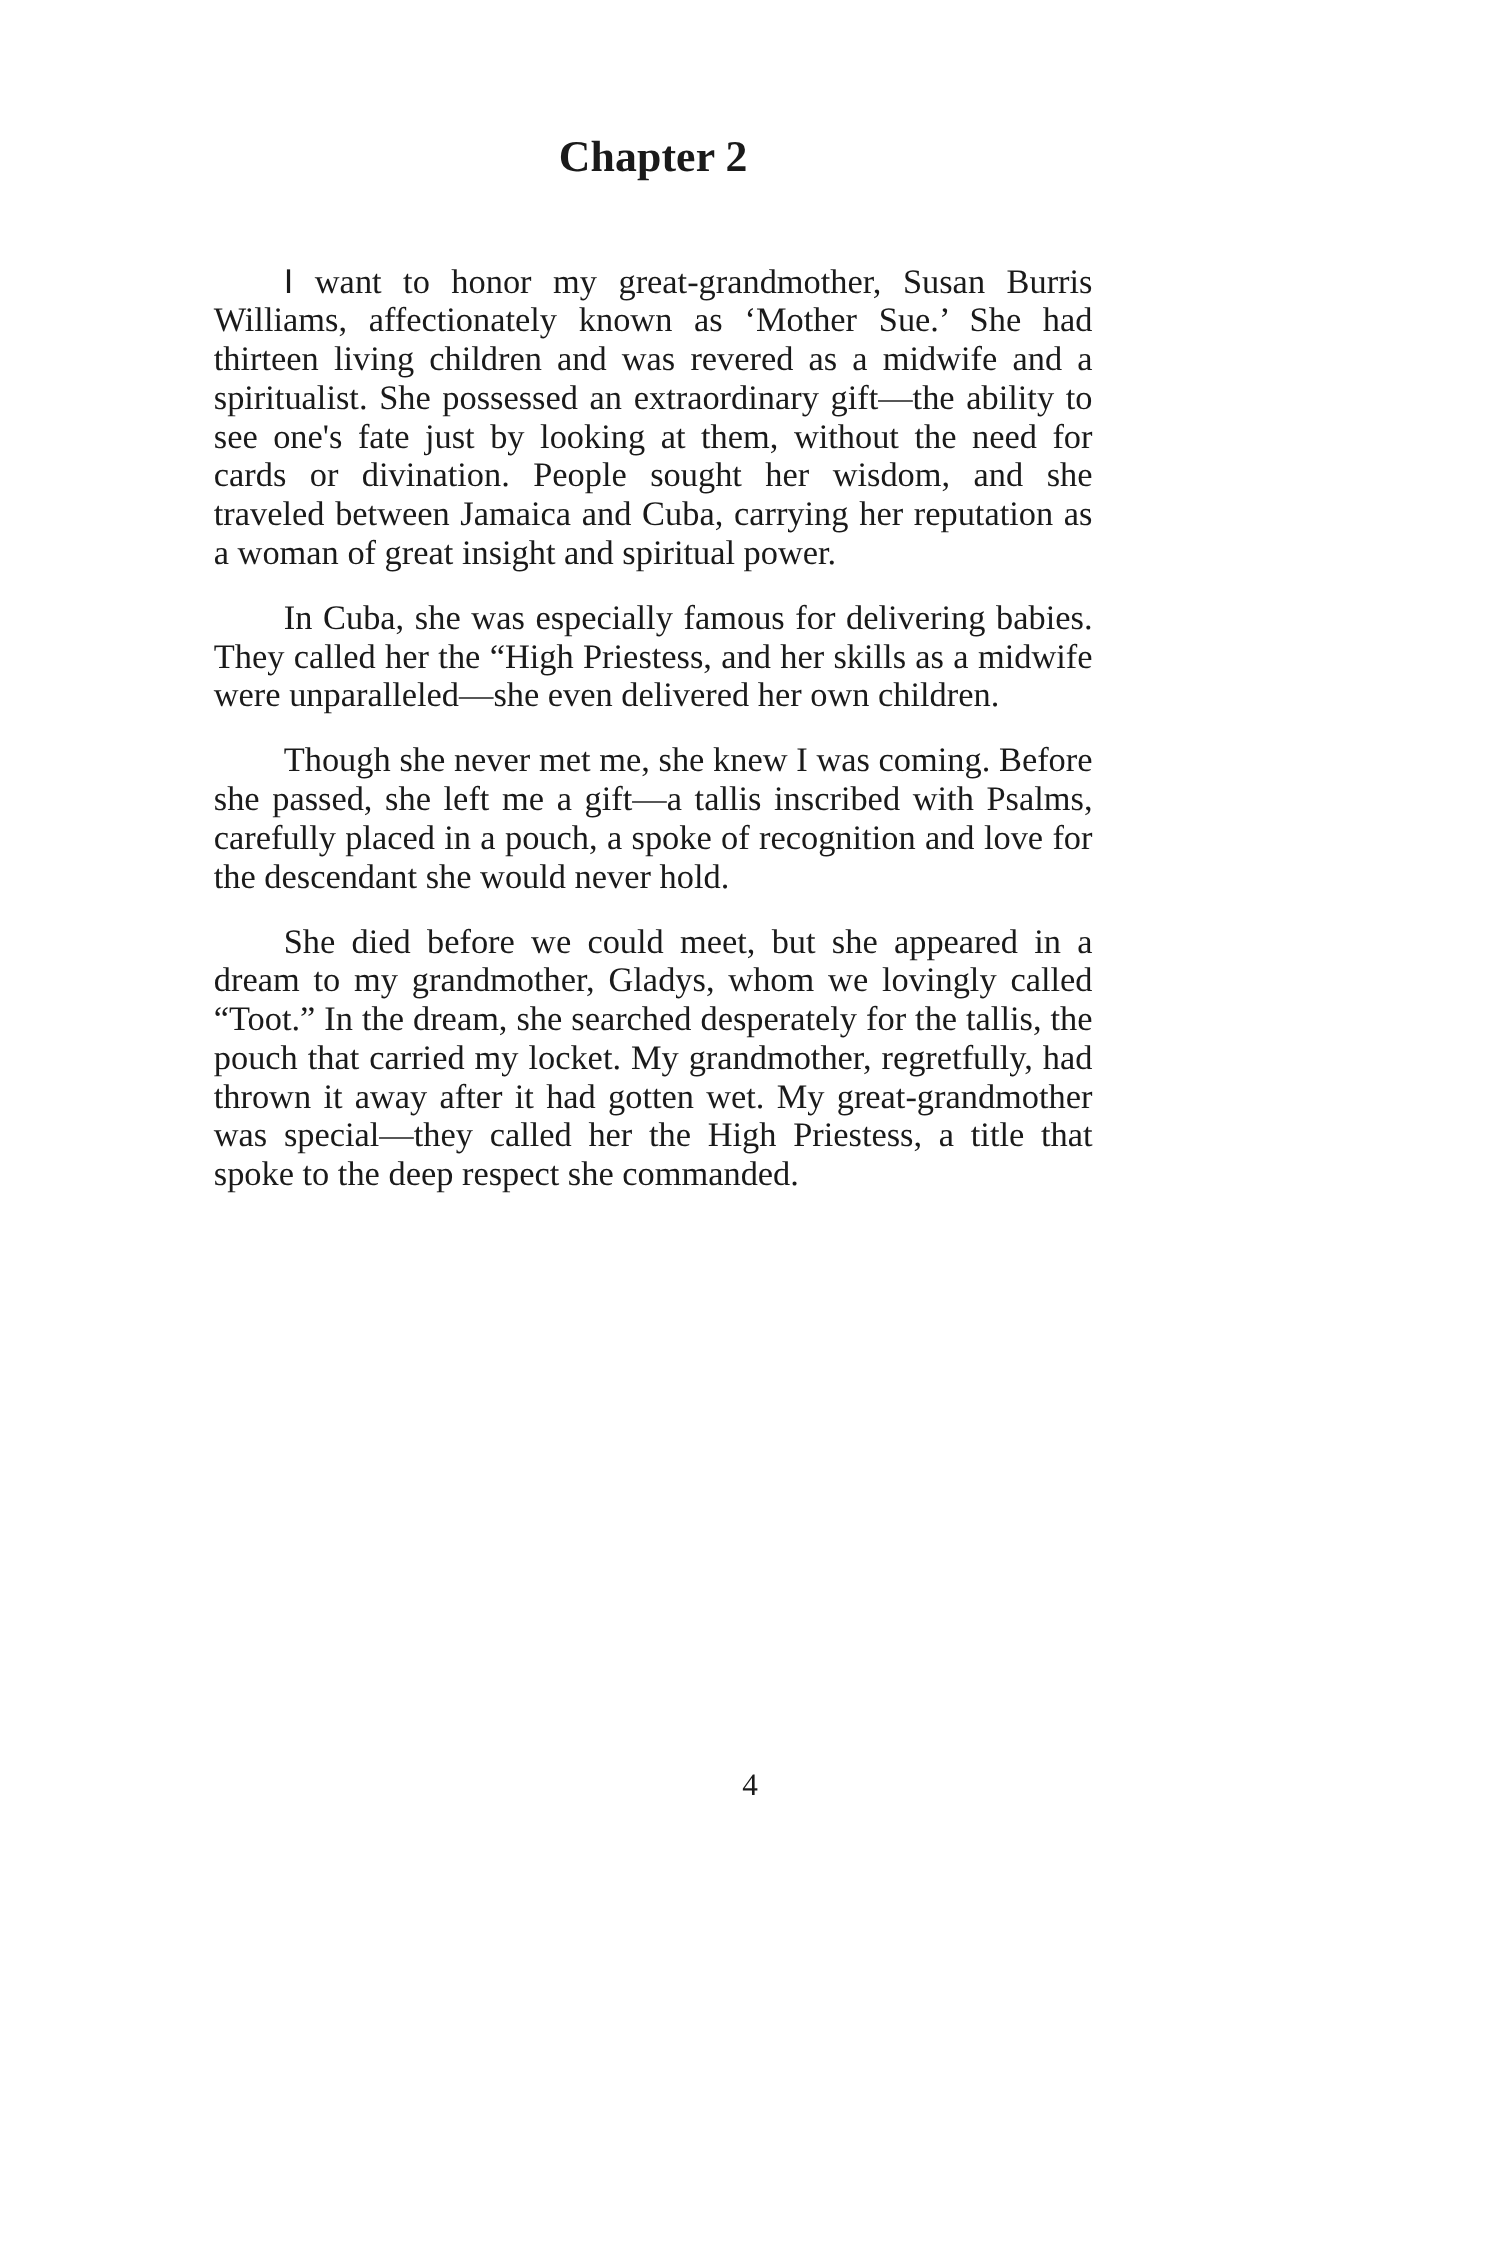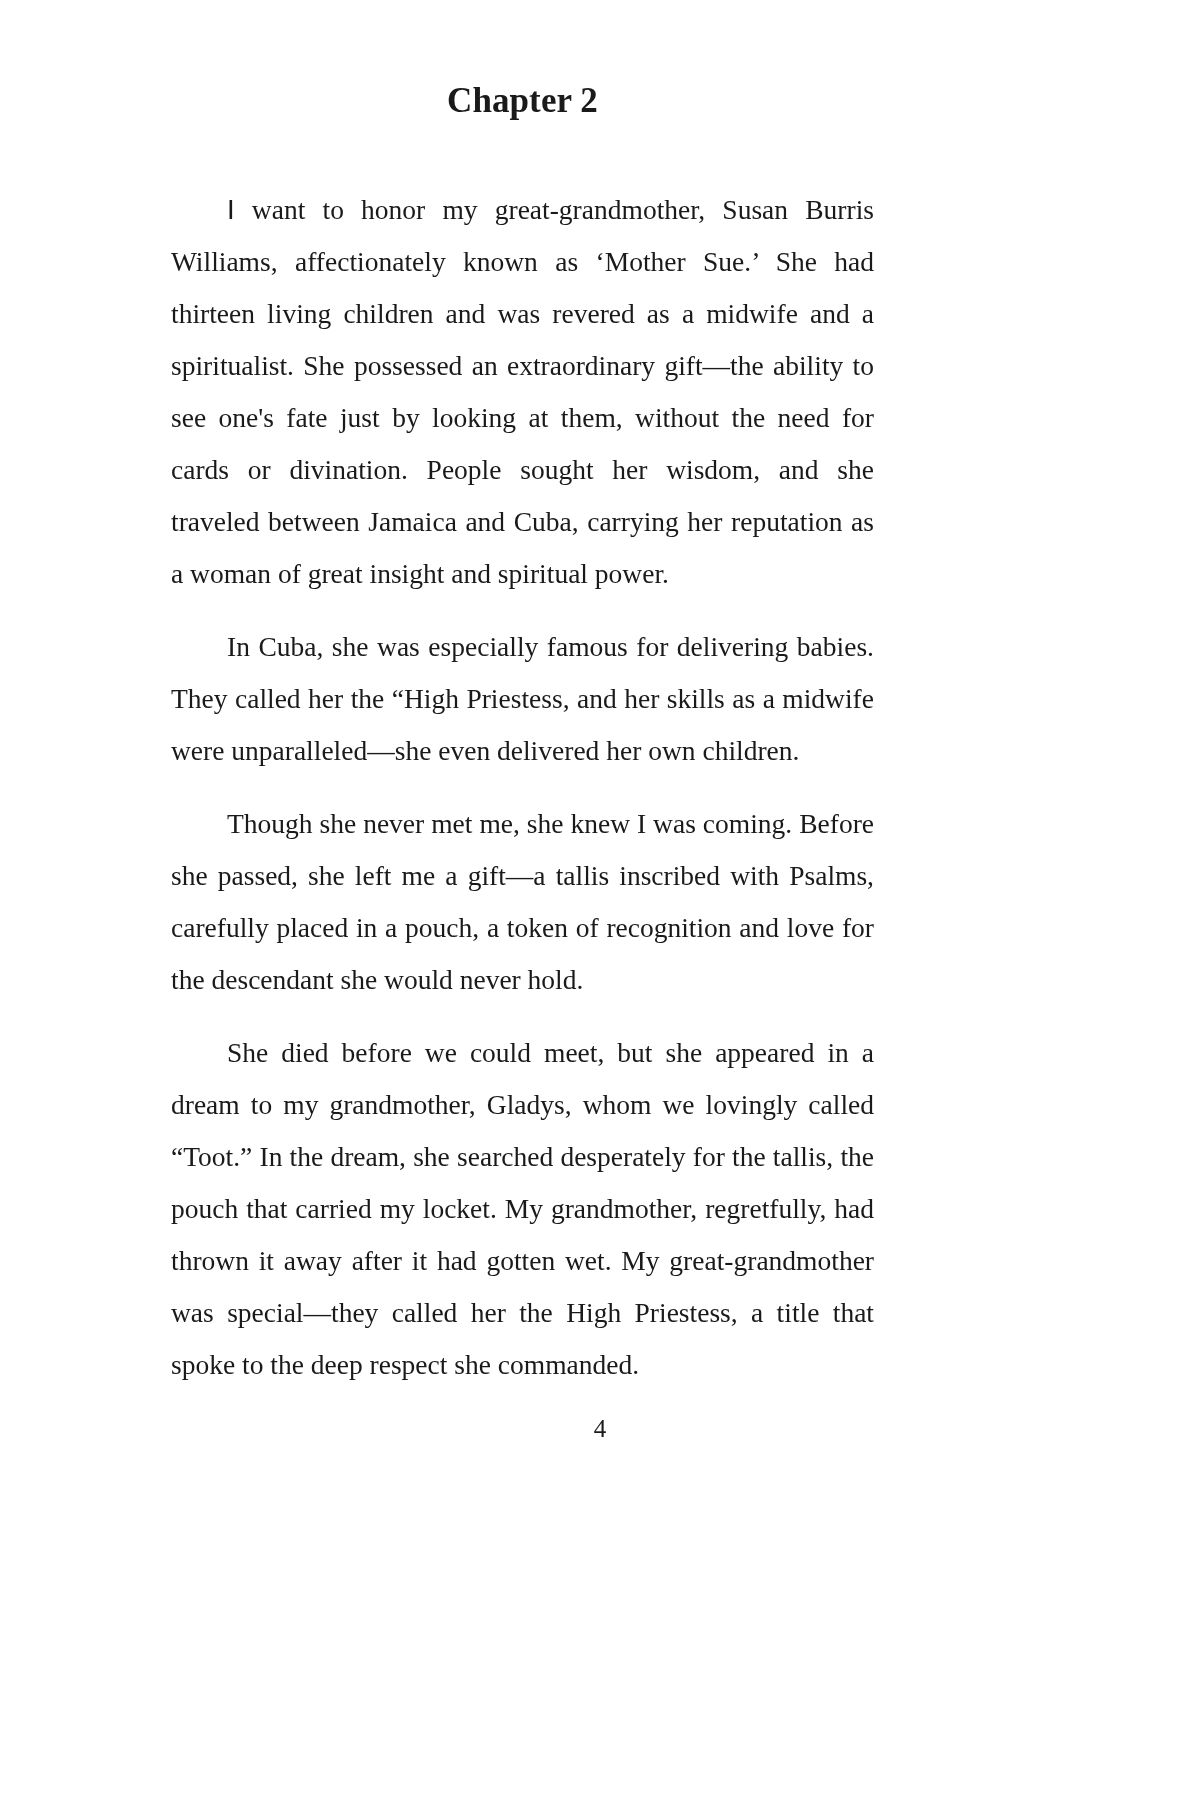--- a/index.html
+++ b/index.html
@@ -38,40 +38,40 @@
     margin: 0;
     padding: 0;
   }
 
   .chapter-heading .line1 {
     display: block;
     font-size: 35px;
     font-weight: bold;
     line-height: 1.0;
     letter-spacing: 0.1px;
-    margin-top: 83px;
+    margin-top: 108px;
   }
 
   .chapter-heading .line2 {
     display: block;
     font-size: 35px;
     font-weight: bold;
     line-height: 1.0;
     margin-top: 22px;
     letter-spacing: 0.1px;
   }
 
   .body-block {
     margin-top: 66px;
   }
 
   p.para {
     margin: 6px 0 0 0;
     font-size: 27.5px;
-    line-height: 52px;
+    line-height: 31px;
     text-align: justify;
     text-justify: inter-word;
     text-indent: 56px;
     hyphens: none;
     -webkit-hyphens: none;
   }
 
   p.para + p.para {
     margin-top: 21px;
   }
@@ -103,21 +103,21 @@
     <h1 class="chapter-heading">
       <span class="line1">Chapter 2</span>
     </h1>
 
     <div class="body-block">
 
       <p class="para"><span class="sans-i">I</span><span> want to honor my great-grandmother, Susan Burris Williams, affectionately known as ‘Mother Sue.’ She had thirteen living children and was revered as a midwife and a spiritualist. She possessed an extraordinary gift—the ability to see one's fate just by looking at them, without the need for cards or divination. People sought her wisdom, and she traveled between Jamaica and Cuba, carrying her reputation as a woman of great insight and spiritual power.</span></p>
 
       <p class="para"><span>In Cuba, she was especially famous for delivering babies. They called her the “High Priestess, and her skills as a midwife were unparalleled—she even delivered her own children.</span></p>
 
-      <p class="para"><span>Though she never met me, she knew I was coming. Before she passed, she left me a gift—a tallis inscribed with Psalms, carefully placed in a pouch, a token of recognition and love for the descendant she would never hold.</span></p>
+      <p class="para"><span>Though she never met me, she knew I was coming. Before she passed, she left me a gift—a tallis inscribed with Psalms, carefully placed in a pouch, a spoke of recognition and love for the descendant she would never hold.</span></p>
 
       <p class="para"><span>She died before we could meet, but she appeared in a dream to my grandmother, Gladys, whom we lovingly called “Toot.” In the dream, she searched desperately for the tallis, the pouch that carried my locket. My grandmother, regretfully, had thrown it away after it had gotten wet. My great-grandmother was special—they called her the High Priestess, a title that spoke to the deep respect she commanded.</span></p>
 
     </div>
   </div>
 
   <div class="page-number">4</div>
 
 </div>
 

